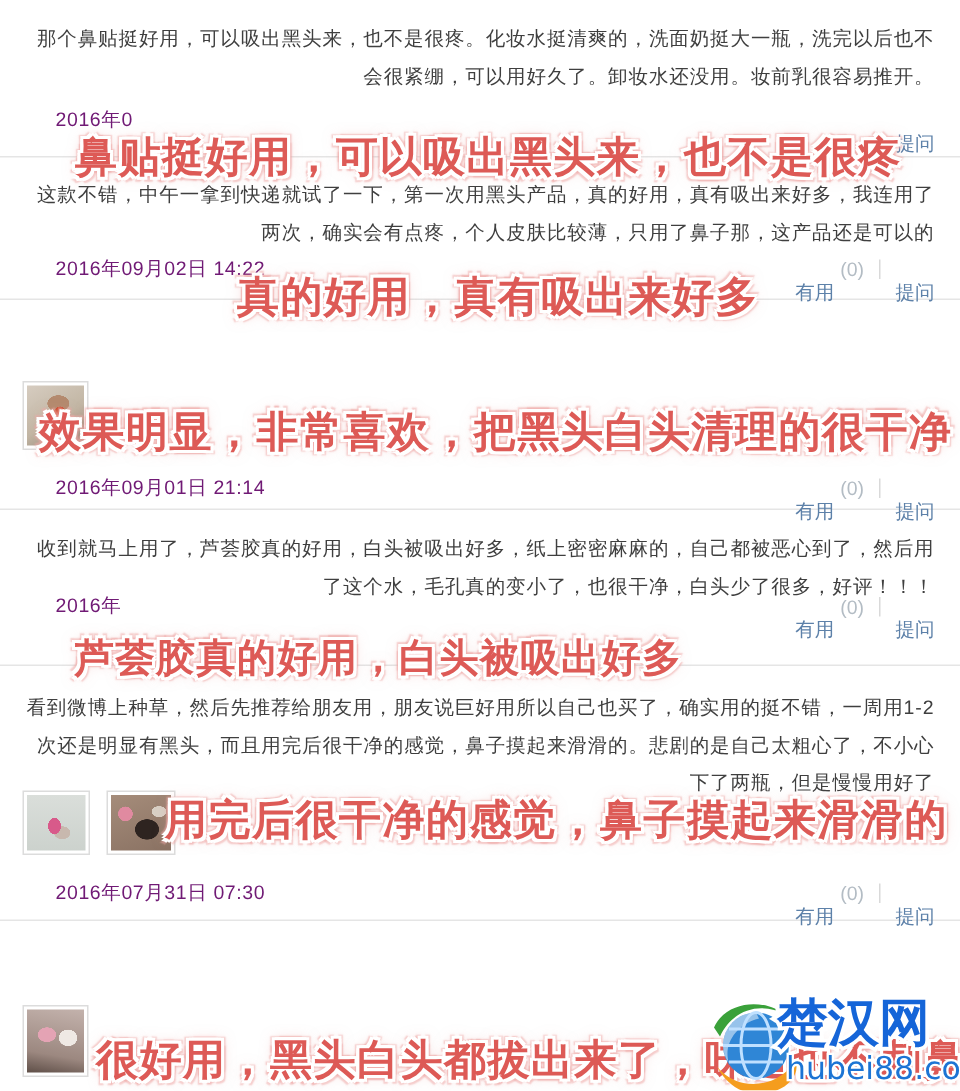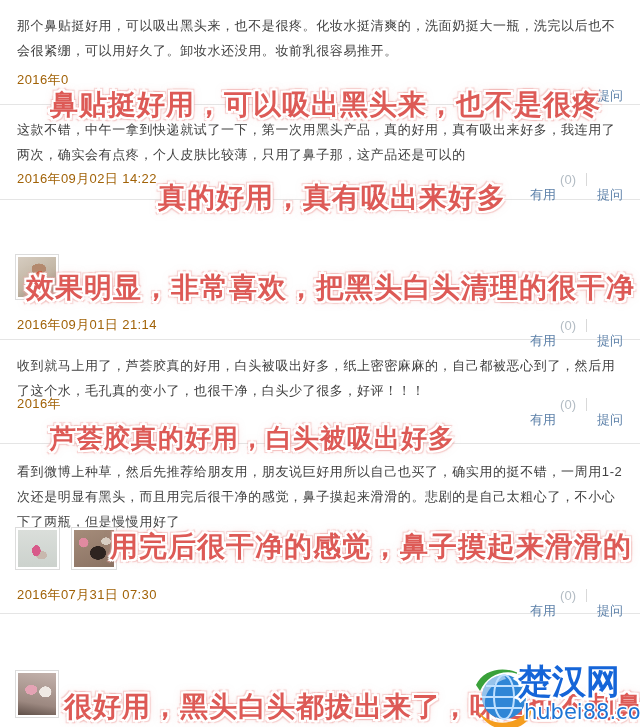--- a/index.html
+++ b/index.html
@@ -10,29 +10,30 @@
   }
   .page{position:absolute;inset:0;}
 
   
   .review{
     position:absolute;left:17px;width:606px;z-index:1;
   }
   .review-text{
     font-size:13px;line-height:25px;letter-spacing:0.6px;
     color:#3f3f3f;
+    text-align:right;
   }
 
   
   .meta{
     position:absolute;left:17px;right:17px;height:18px;z-index:2;
     display:flex;justify-content:space-between;align-items:center;
     font-size:13px;
   }
-  .date{color:#a16207;letter-spacing:0.4px;}
+  .date{color:#701a75;letter-spacing:0.4px;margin-left:20px;}
   .actions{display:flex;align-items:center;}
   .link{color:#5d81a9;text-decoration:none;cursor:pointer;margin-top:32px;}
   .count{color:#b3bcc4;margin-left:4px;}
   .sep{display:inline-block;width:1px;height:13px;background:#d9d9d9;margin:0 10px;}
 
   
   .divider{position:absolute;left:0;right:0;height:1px;background:#e5e5e5;z-index:0;}
 
   
   .edge-mark{

